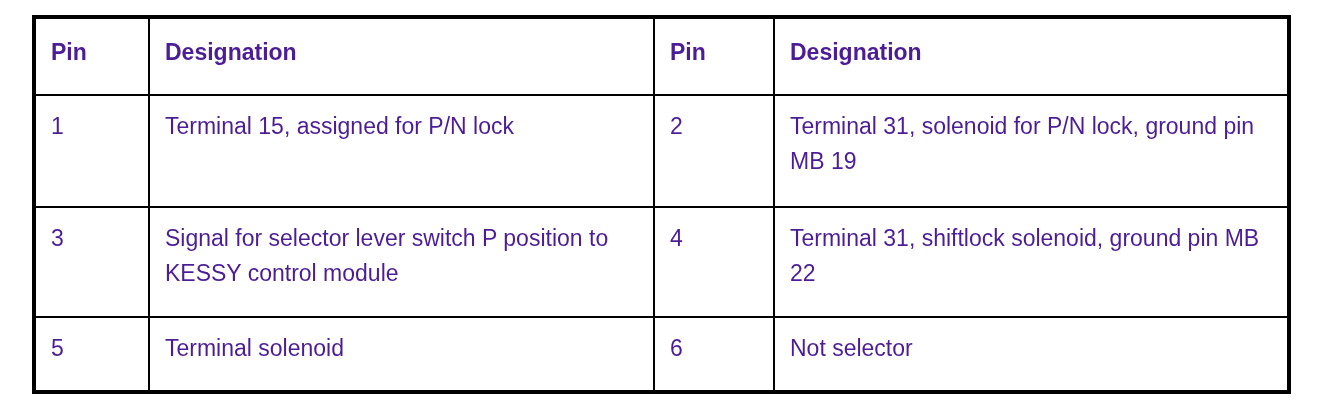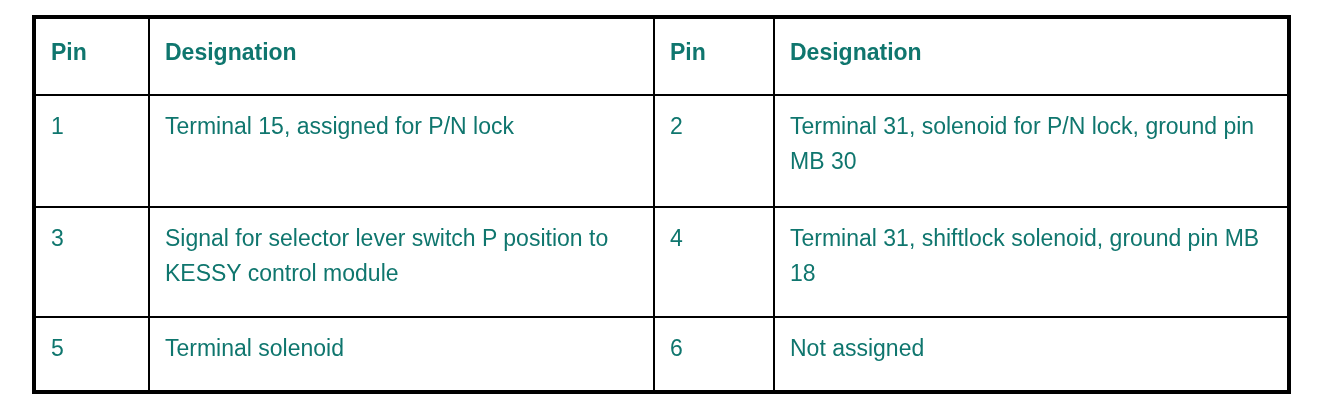--- a/index.html
+++ b/index.html
@@ -21,21 +21,21 @@
     left: 32px;
     top: 15px;
     width: 1255px;
     border-collapse: collapse;
     table-layout: fixed;
     background: #ffffff;
     border: 4px solid #000000;
     font-family: "Liberation Sans", "DejaVu Sans", sans-serif;
     font-size: 23px;
     line-height: 35px;
-    color: #0f766e;
+    color: #4c1d95;
   }
   table.pin-table th,
   table.pin-table td {
     border: 2px solid #000000;
     vertical-align: top;
     text-align: left;
     padding: 13px 14px 8px 15px;
     overflow: hidden;
     word-wrap: break-word;
   }
@@ -65,29 +65,29 @@
         <th>Designation</th>
         <th>Pin</th>
         <th>Designation</th>
       </tr>
     </thead>
     <tbody>
       <tr class="data-row-0">
         <td>1</td>
         <td>Terminal 15, assigned for P/N lock</td>
         <td>2</td>
-        <td>Terminal 31, solenoid for P/N lock, ground pin MB 30</td>
+        <td>Terminal 31, solenoid for P/N lock, ground pin MB 19</td>
       </tr>
       <tr class="data-row-1">
         <td>3</td>
         <td>Signal for selector lever switch P position to KESSY control module</td>
         <td>4</td>
-        <td>Terminal 31, shiftlock solenoid, ground pin MB 18</td>
+        <td>Terminal 31, shiftlock solenoid, ground pin MB 22</td>
       </tr>
       <tr class="data-row-2">
         <td>5</td>
         <td>Terminal solenoid</td>
         <td>6</td>
-        <td>Not assigned</td>
+        <td>Not selector</td>
       </tr>
     </tbody>
   </table>
 </div>
 
 </body></html>

